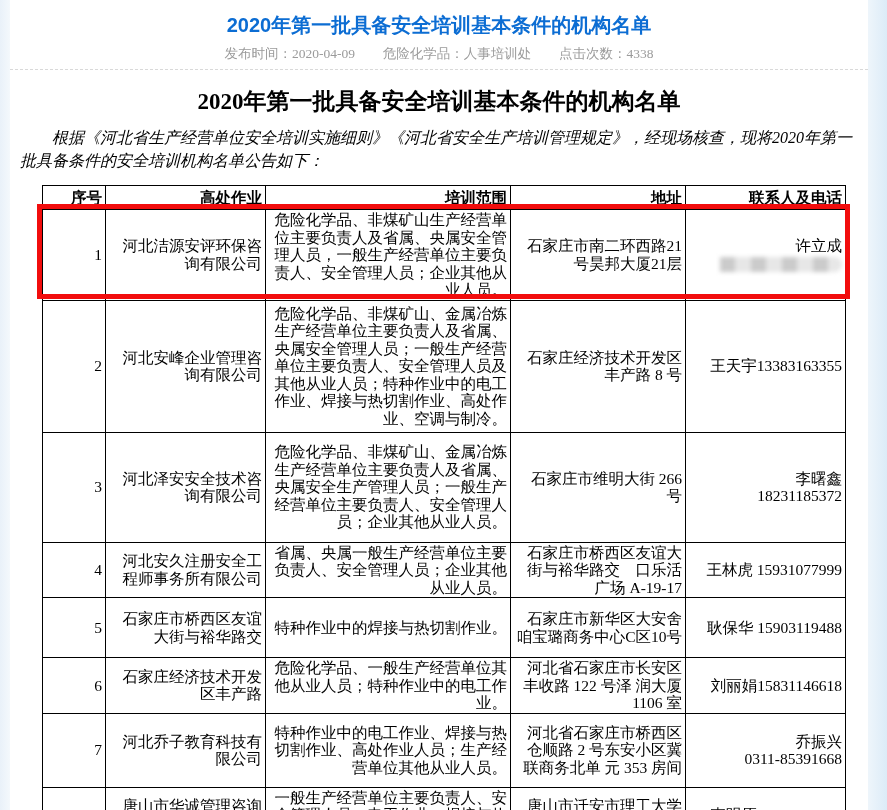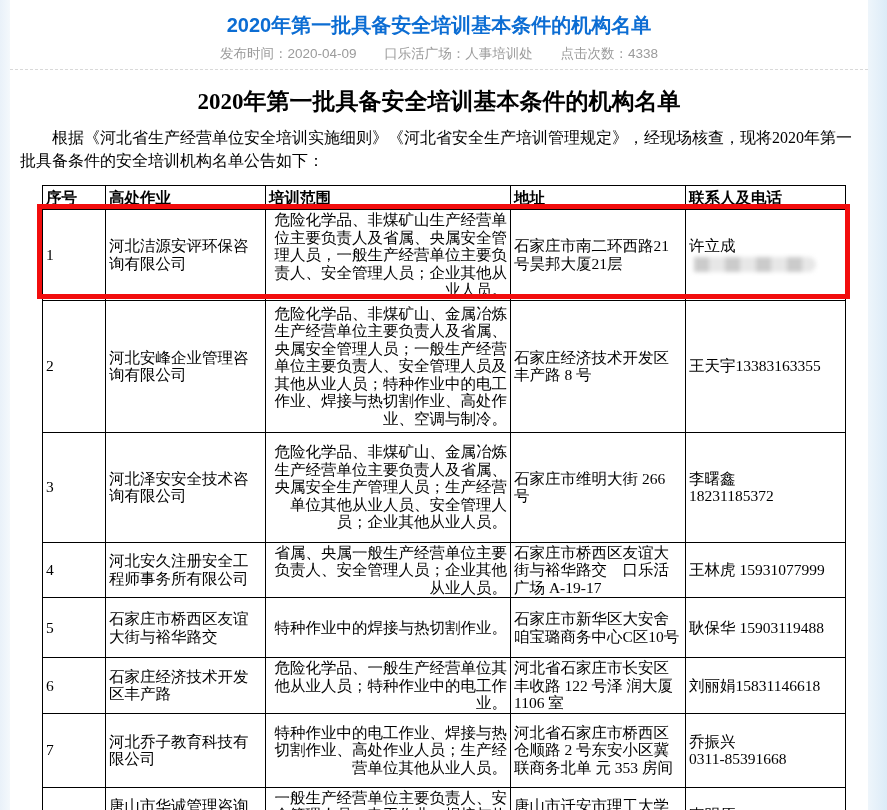--- a/index.html
+++ b/index.html
@@ -27,21 +27,21 @@
     color:var(--accent-blue);
     font-family:"Liberation Sans",sans-serif;
   }
   .meta{
     margin-top:8px;
     text-align:center;
     font-size:13.5px;
     line-height:16px;
     color:var(--meta-gray);
   }
-  .meta .meta-item{margin:10px 12px;}
+  .meta .meta-item{margin:10px 12px;font-family:Liberation Serif, serif;}
   .divider{
     margin-top:7px;
     border-bottom:1px dashed #d9d9d9;
     height:0;
   }
   .doc-heading{
     margin-top:17px;
     text-align:center;
     font-size:23px;
     line-height:30px;
@@ -49,20 +49,21 @@
     color:#000;
     font-family:"Liberation Serif",serif;
   }
   .intro{
     margin:9px 10px 13px 10px;
     font-size:16px;
     line-height:23px;
     text-indent:2em;
     color:#000;
     font-family:"Liberation Serif",serif;
+    font-style:italic;
   }
   .table-wrap{
     position:relative;
     width:803px;
     margin:5px 0 0 32px;
   }
   table{
     border-collapse:collapse;
     table-layout:fixed;
     width:803px;
@@ -71,21 +72,21 @@
     color:#000;
   }
   col.c0{width:63px;}
   col.c1{width:160px;}
   col.c2{width:245px;}
   col.c3{width:175px;}
   col.c4{width:160px;}
   th,td{
     border:1px solid var(--table-border);
     padding:1px 3px;
-    text-align:left;
+    text-align:right;
     vertical-align:middle;
     line-height:17.5px;
     white-space:pre-wrap;
     word-break:break-all;
   }
   thead tr{height:24px;}
   tbody tr:nth-child(1){height:88px;}
   tbody tr:nth-child(2){height:132px;}
   tbody tr:nth-child(3){height:110px;}
   tbody tr:nth-child(4){height:47px;}
@@ -114,21 +115,21 @@
 </style>
 </head>
 <body>
 
 <div class="content">
 
   <h1 class="top-title">2020年第一批具备安全培训基本条件的机构名单</h1>
 
   <div class="meta">
     <span class="meta-item"><span>发布时间：</span><span>2020-04-09</span></span>
-    <span class="meta-item"><span>口乐活广场：</span><span>人事培训处</span></span>
+    <span class="meta-item"><span>危险化学品：</span><span>人事培训处</span></span>
     <span class="meta-item"><span>点击次数：</span><span>4338</span></span>
   </div>
 
   <div class="divider"></div>
 
   <h2 class="doc-heading">2020年第一批具备安全培训基本条件的机构名单</h2>
 
   <p class="intro">根据《河北省生产经营单位安全培训实施细则》《河北省安全生产培训管理规定》，经现场核查，现将2020年第一批具备条件的安全培训机构名单公告如下：</p>
 
   <div class="table-wrap">
@@ -160,21 +161,21 @@
         <tr>
           <td>2</td>
           <td>河北安峰企业管理咨询有限公司</td>
           <td class="scope">危险化学品、非煤矿山、金属冶炼生产经营单位主要负责人及省属、央属安全管理人员；一般生产经营单位主要负责人、安全管理人员及其他从业人员；特种作业中的电工作业、焊接与热切割作业、高处作业、空调与制冷。</td>
           <td>石家庄经济技术开发区丰产路 8 号</td>
           <td>王天宇13383163355</td>
         </tr>
         <tr>
           <td>3</td>
           <td>河北泽安安全技术咨询有限公司</td>
-          <td class="scope">危险化学品、非煤矿山、金属冶炼生产经营单位主要负责人及省属、央属安全生产管理人员；生产经营单位其他从业人员、安全管理人员；企业其他从业人员。</td>
+          <td class="scope">危险化学品、非煤矿山、金属冶炼生产经营单位主要负责人及省属、央属安全生产管理人员；一般生产经营单位主要负责人、安全管理人员；企业其他从业人员。</td>
           <td>石家庄市维明大街 266 号</td>
           <td>李曙鑫
 18231185372</td>
         </tr>
         <tr>
           <td>4</td>
           <td>河北安久注册安全工程师事务所有限公司</td>
           <td class="scope">省属、央属一般生产经营单位主要负责人、安全管理人员；企业其他从业人员。</td>
           <td>石家庄市桥西区友谊大街与裕华路交    口乐活广场 A-19-17</td>
           <td>王林虎 15931077999</td>

